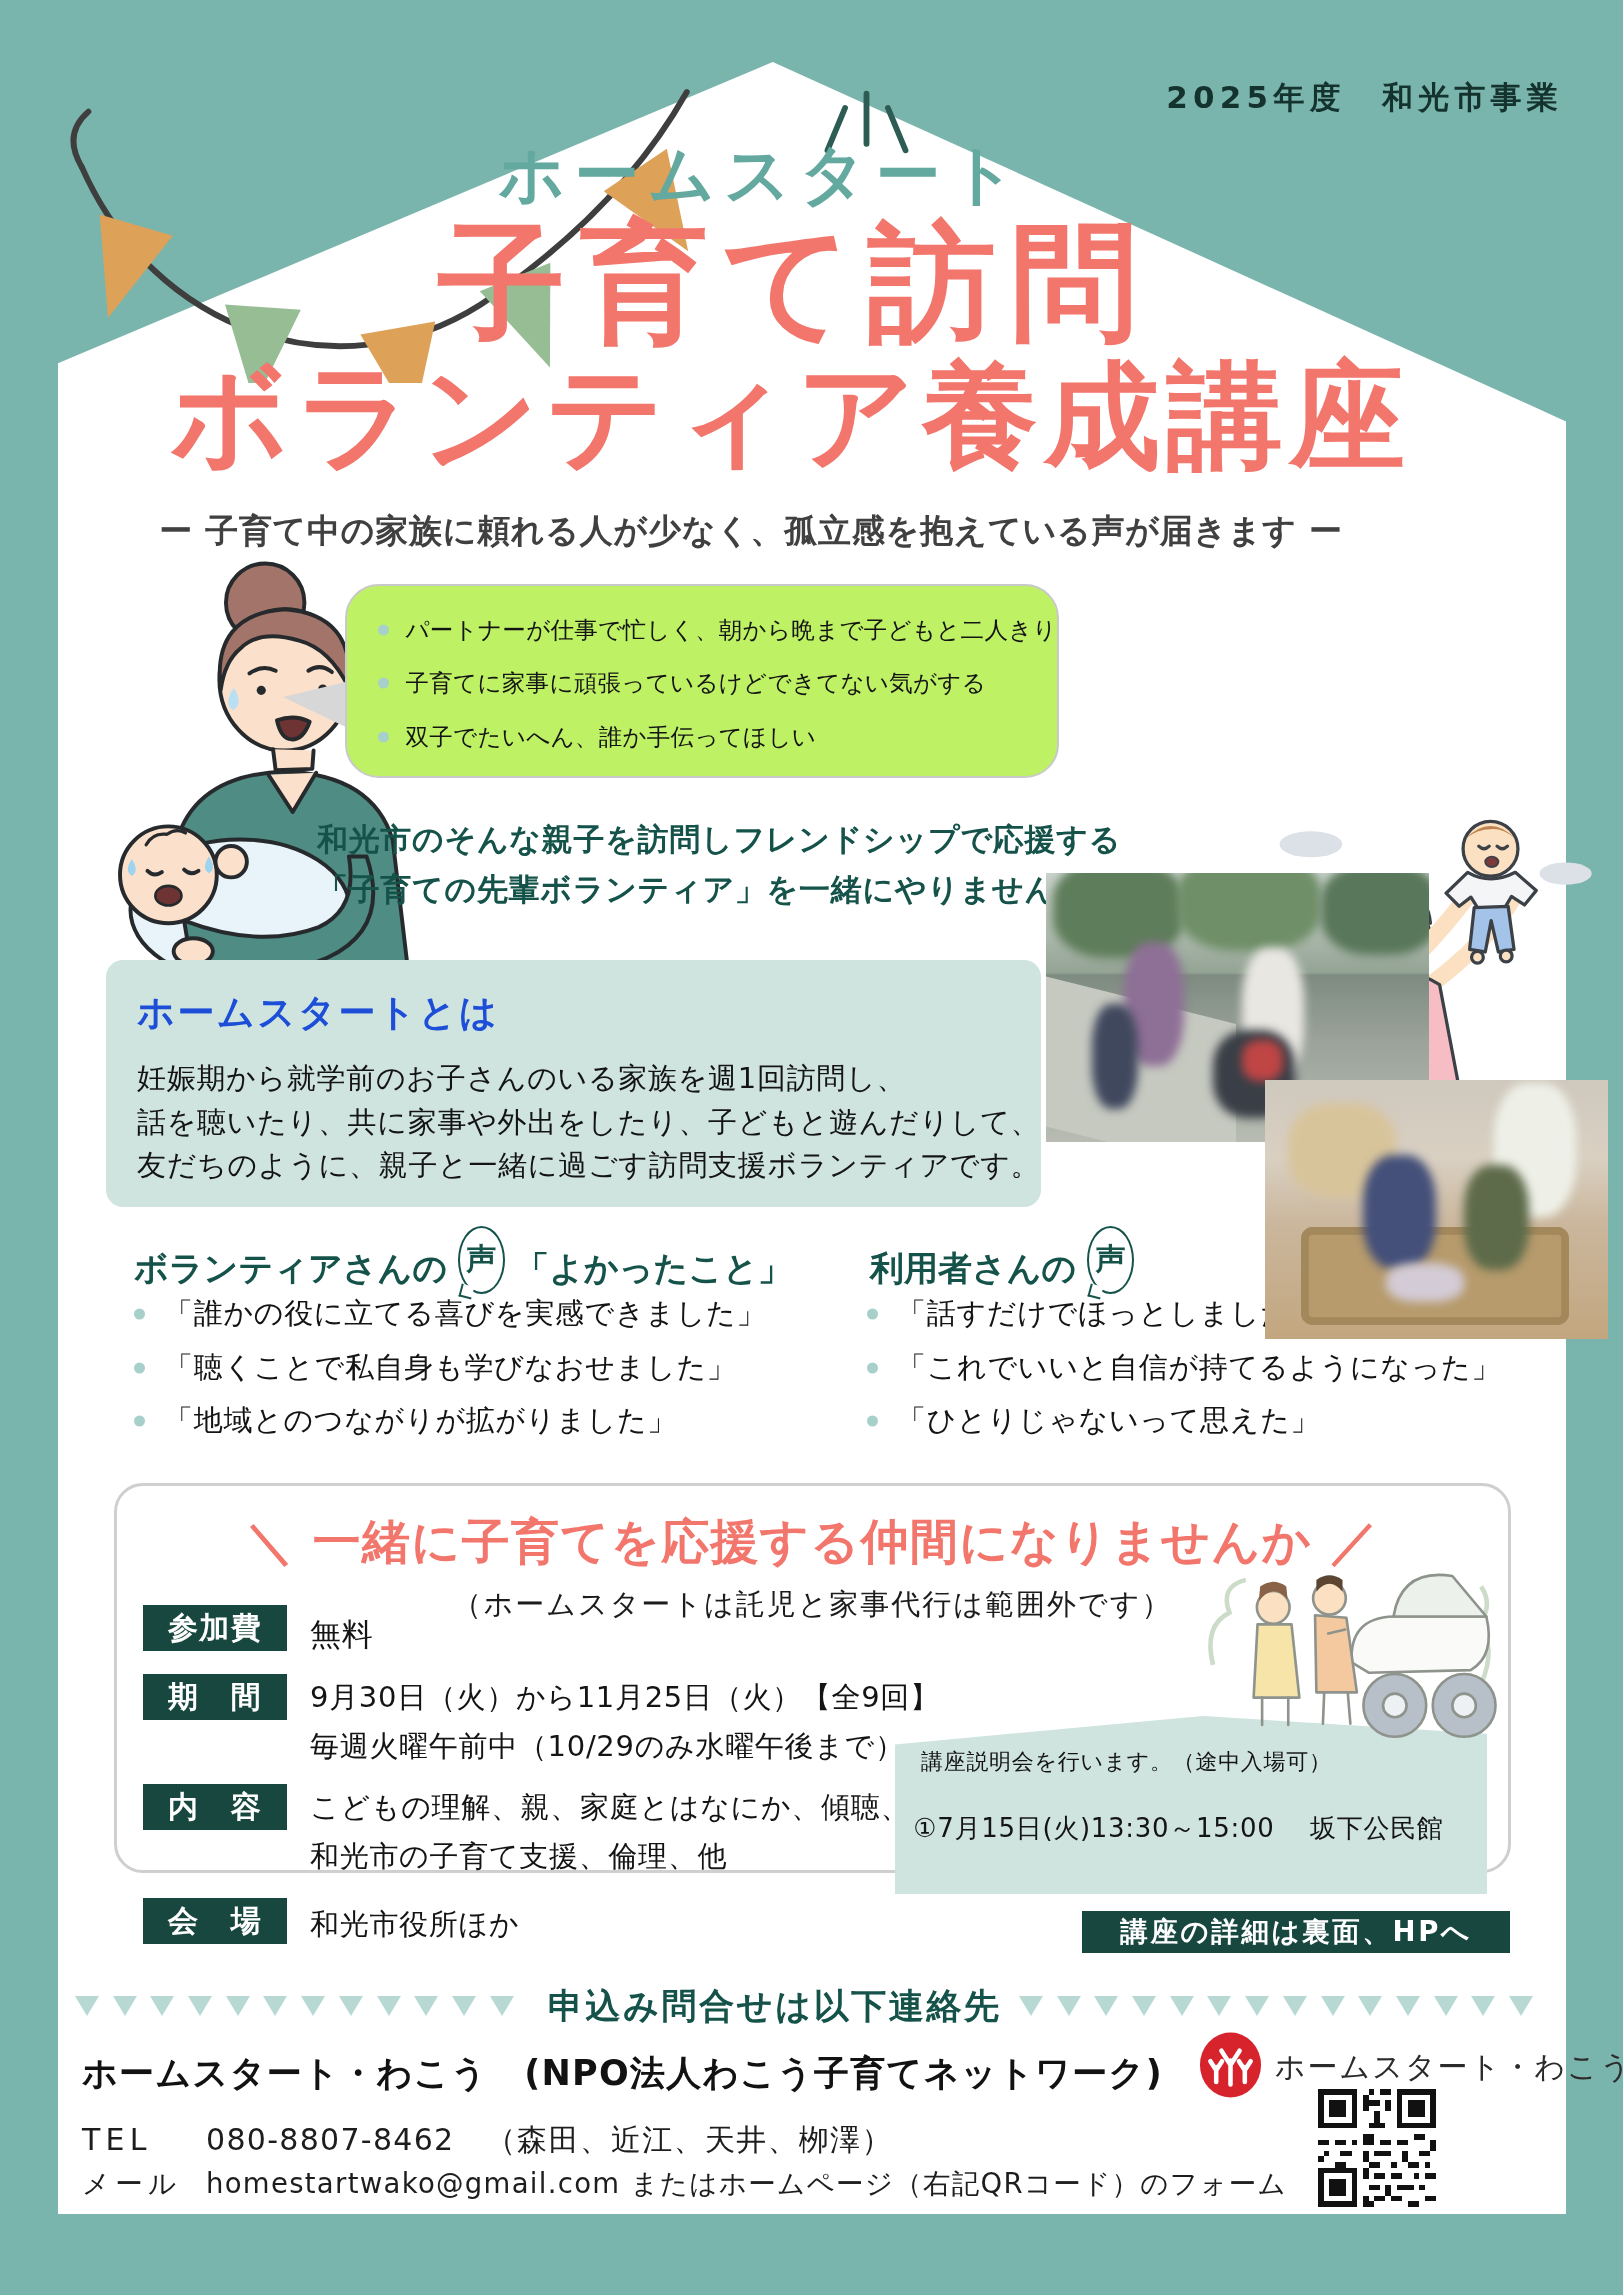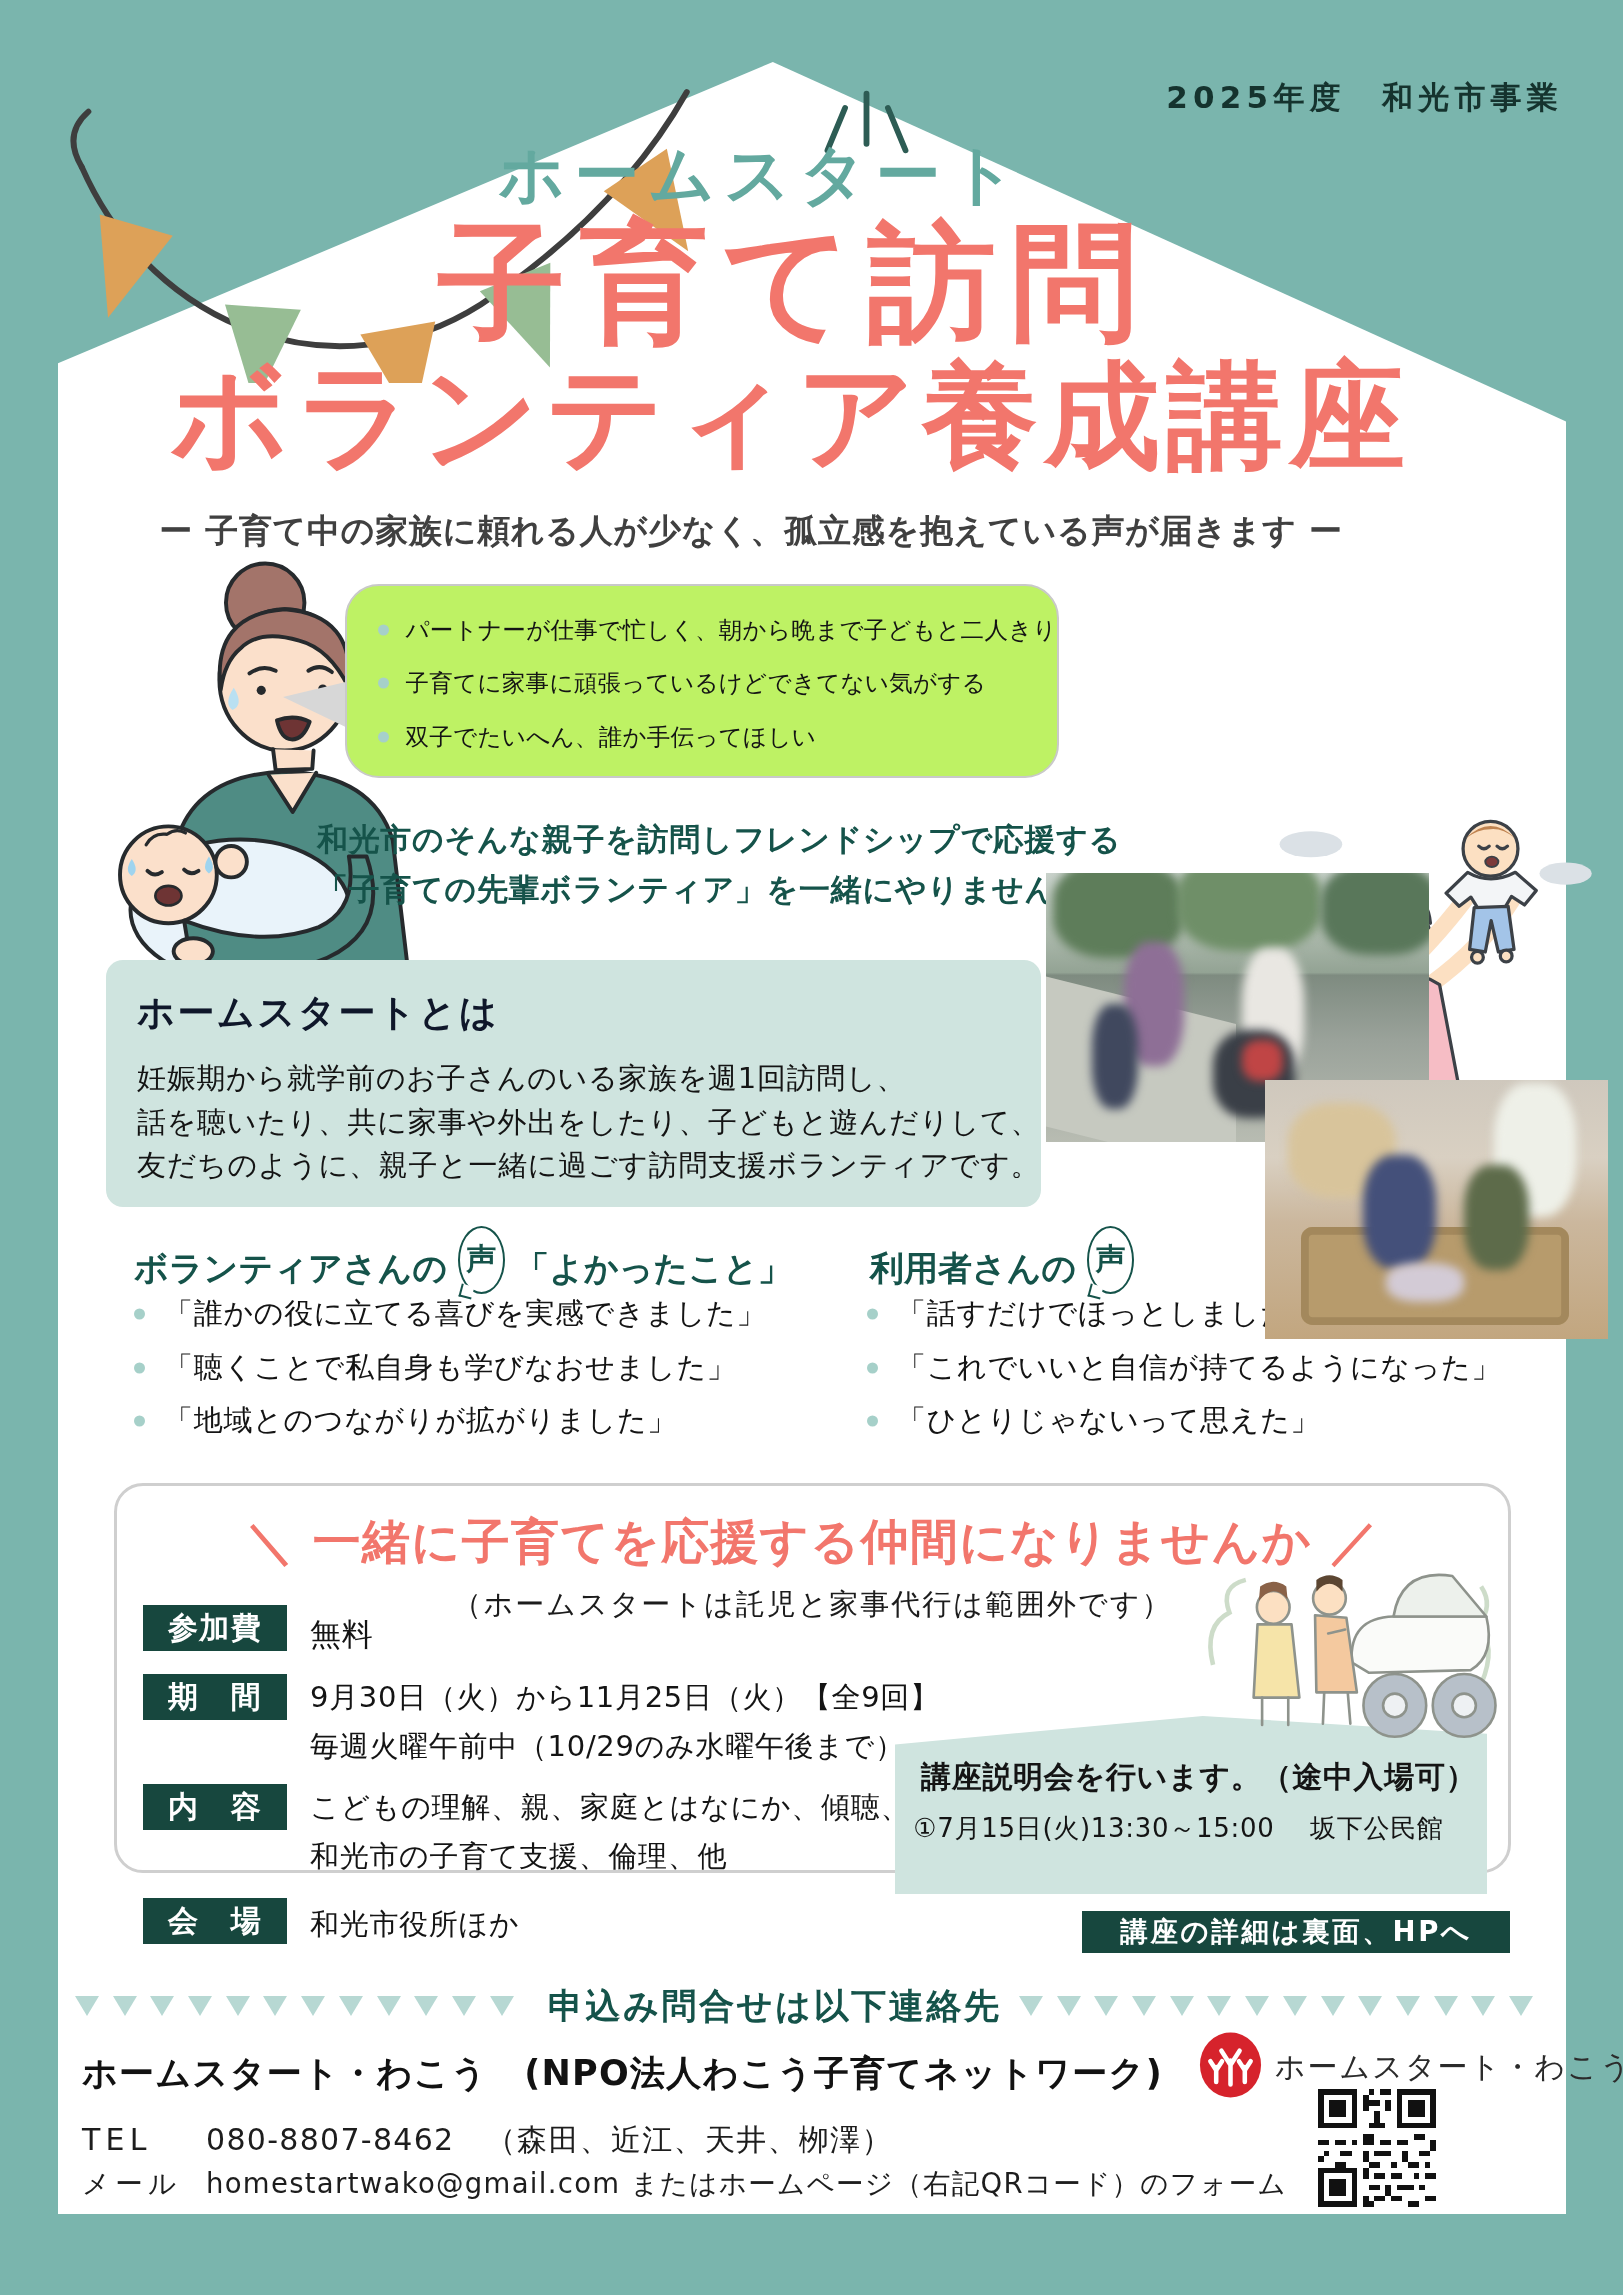--- a/index.html
+++ b/index.html
@@ -33,21 +33,21 @@
   .bubble li{list-style:none;position:relative;padding-left:27.5px;font-size:23.5px;margin-bottom:21.6px;
              white-space:nowrap;letter-spacing:0.3px;}
   .bubble li::before{content:"";position:absolute;left:0;top:50%;transform:translateY(-50%);
              width:11px;height:11px;border-radius:50%;background:#a6d0c9;}
 
   .pitch{top:814px;left:719px;transform:translateX(-50%);text-align:center;font-size:31px;
          font-weight:700;color:#15534a;line-height:1.62;letter-spacing:0.7px;}
 
   .about{left:106px;top:960px;width:935px;height:247px;background:#cfe4df;border-radius:17px;
          box-sizing:border-box;padding:27.5px 31px;}
-  .about h2{margin:0 0 19.6px;font-size:37px;font-weight:800;color:#0f172a;letter-spacing:2.6px;}
+  .about h2{margin:0 0 19.6px;font-size:37px;font-weight:800;color:#1d4ed8;letter-spacing:2.6px;}
   .about p{margin:0;font-size:29px;line-height:1.5;letter-spacing:0.7px;white-space:nowrap;}
 
   
   .photo{overflow:hidden;}
   .photo i{position:absolute;display:block;}
   .photo-street{left:1046px;top:873px;width:383px;height:269px;z-index:2;
     background:linear-gradient(180deg,#c9d2cb 0%,#aebbae 22%,#93a394 37%,#7e8b80 38%,#9aa29a 62%,#b8bcb2 100%);}
   .photo-indoor{left:1265px;top:1080px;width:343px;height:259px;z-index:3;
     background:linear-gradient(180deg,#cfc8bd 0%,#d9d0c2 30%,#cbb79d 55%,#c2a67f 100%);}
   .blob{filter:blur(4.6px);border-radius:40%;}
@@ -73,21 +73,21 @@
   .rbox .abs{position:absolute;}
   .rhead{top:23.5px;left:50%;transform:translateX(-50%);font-size:48px;font-weight:900;color:#f2766c;
          letter-spacing:1.3px;white-space:nowrap;}
   .rnote{top:99px;left:50%;transform:translateX(-50%);font-size:29px;letter-spacing:2px;
          white-space:nowrap;color:#1c1c1c;}
   .chip{width:144px;height:46px;background:#17473e;color:#fff;display:flex;align-items:center;
         justify-content:center;font-size:30px;font-weight:700;letter-spacing:1.3px;}
   .rval{font-size:29px;letter-spacing:0.7px;white-space:nowrap;}
   .panel{left:778px;top:230px;width:592px;height:178px;background:#cfe4df;
          clip-path:polygon(0 16%,52% 0,100% 10%,100% 100%,0 100%);}
-  .ptitle{left:26px;top:41px;font-size:30px;font-weight:700;letter-spacing:0.7px;white-space:nowrap;}
+  .ptitle{left:26px;top:31px;font-size:22px;font-weight:400;letter-spacing:0.7px;white-space:nowrap;}
   .pline{left:18.3px;font-size:26px;white-space:nowrap;letter-spacing:0.7px;}
   .dbtn{left:965px;top:425px;width:428px;height:42px;background:#17473e;color:#fff;display:flex;
         align-items:center;justify-content:center;font-size:27.5px;letter-spacing:2.6px;font-weight:600;}
 
   
   .fhead{left:548px;top:1983px;font-size:35px;font-weight:800;color:#15534a;letter-spacing:2.6px;
          white-space:nowrap;}
   .tris{display:flex;gap:13.7px;}
   .tris i{width:0;height:0;border-left:12.4px solid transparent;border-right:12.4px solid transparent;
           border-top:20px solid #b7d8d3;}

